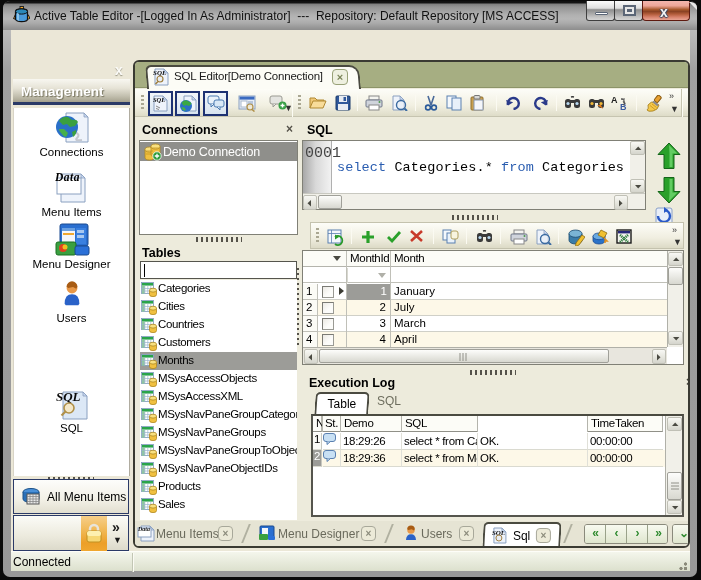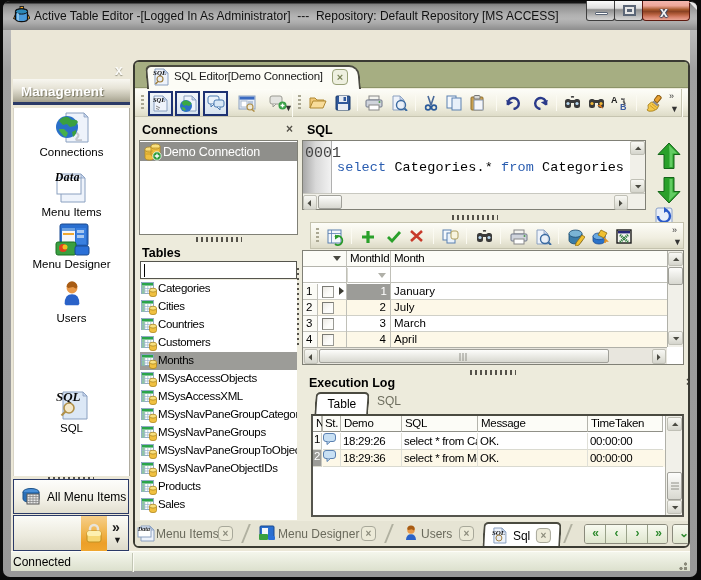--- a/index.html
+++ b/index.html
@@ -876,23 +876,20 @@
             </div>
             <div class="lhcell" style="left:9px; width:19px;">
               <span>St.</span>
             </div>
             <div class="lhcell" style="left:28px; width:61px;">
               <span>Demo</span>
             </div>
             <div class="lhcell" style="left:89px; width:76px;">
               <span>SQL</span>
             </div>
-            <div class="lhcell" style="left:165px; width:110px;">
-              <span>Message</span>
-            </div>
             <div class="lhcell" style="left:275px; width:75px;">
               <span>TimeTaken</span>
             </div>
             <div class="lrow" style="top:17px; background:#fff;">
               <div class="lcell" style="left:0; width:9px; background:#fbfbf6; color:#000; border-right:1px solid #c8c8c0; padding-left:1px;">1</div>
               <div class="lcell" style="left:10px; width:18px; border-right:1px solid #e0e0d8;"><svg width="13" height="12" viewBox="0 0 13 12">
                   <rect x="0.5" y="0.5" width="12" height="8" rx="2.5" fill="#c8e0f4" stroke="#5a80b0"></rect>
                   <path d="M4 8.5 l0 3 l3.5 -3" fill="#c8e0f4" stroke="#5a80b0"></path>
                 </svg></div>
               <div class="lcell" style="left:28px; width:61px; border-right:1px solid #e0e0d8; padding:2px 12px 0 2px;">18:29:26</div>

